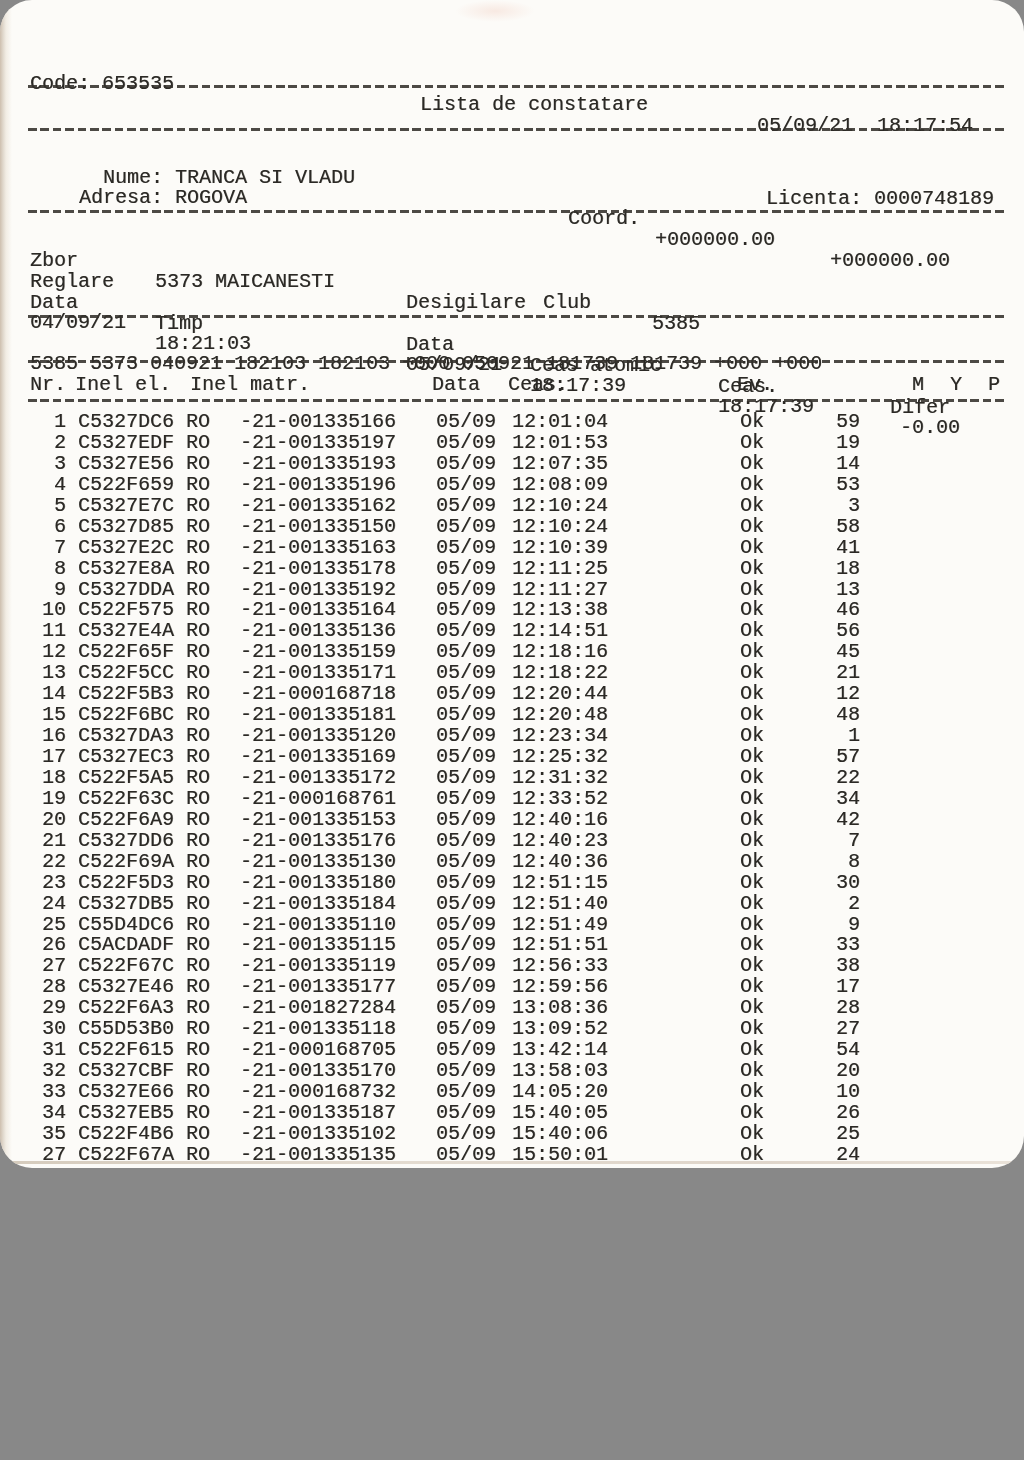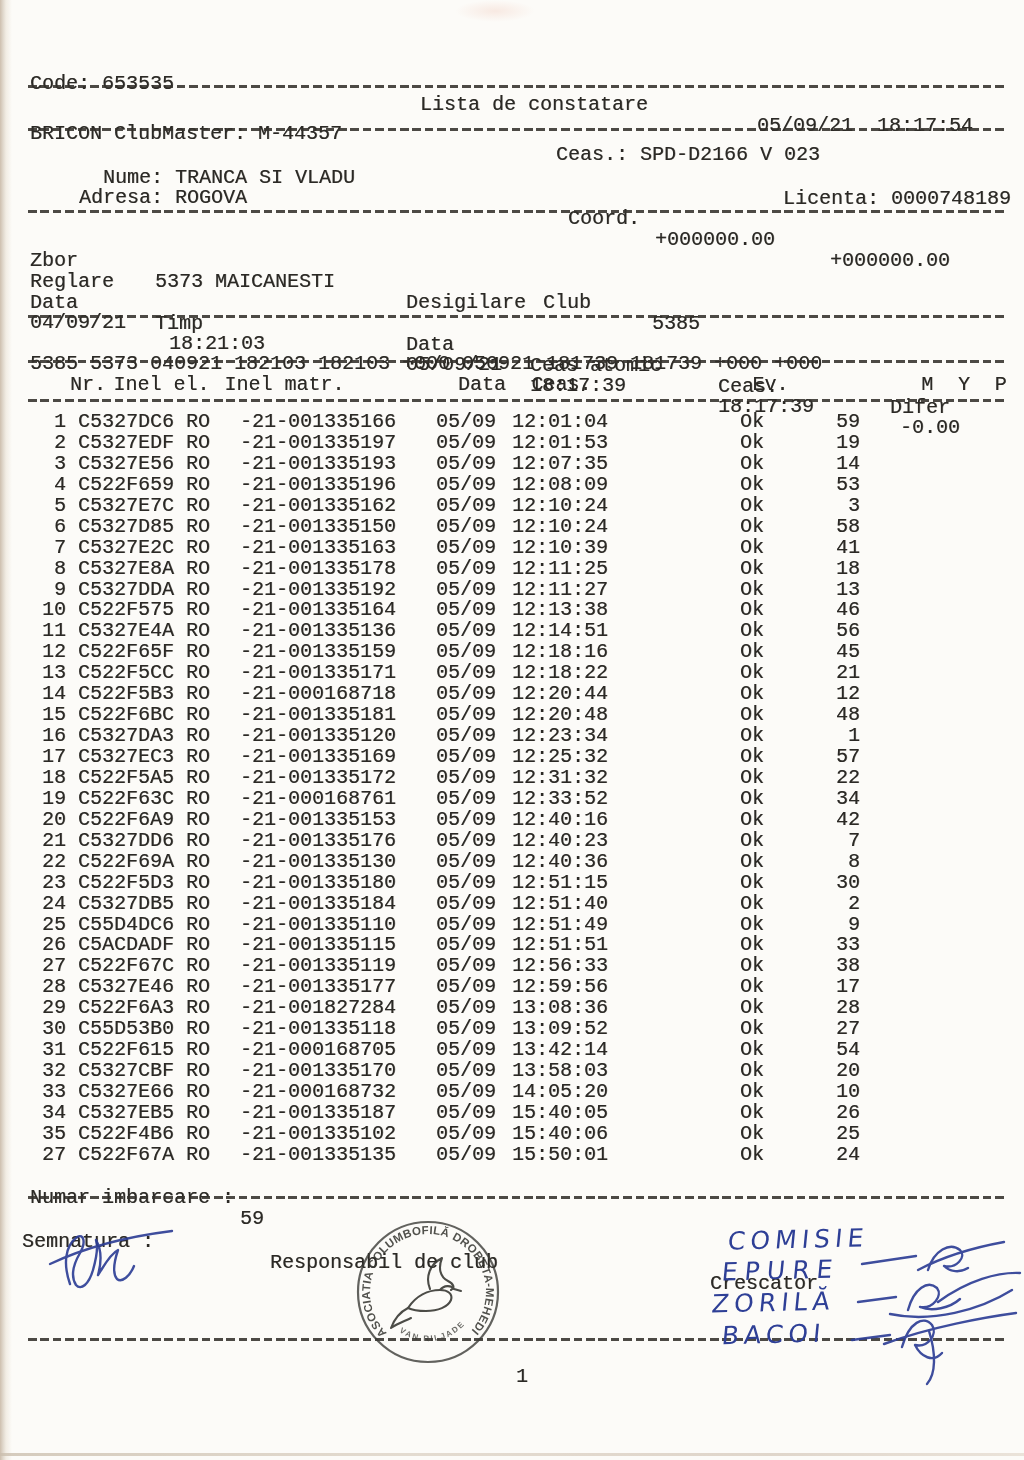--- a/index.html
+++ b/index.html
@@ -1,38 +1,38 @@
 <!DOCTYPE html>
 <html><head>
 <meta charset="utf-8">
 <style>
   html,body{margin:0;padding:0;background:#888;}
   .page{
-    position:relative;width:1024px;height:1460px;margin:0 auto;
+    position:relative;width:1024px;height:1168px;margin:0 auto;
     background:#fcfbf8;overflow:hidden;
     font-family:"Liberation Mono","DejaVu Sans Mono",monospace;
-    font-size:20px;color:#2b2925;
+    font-size:20px;color:#2b2925;border-radius:32px;
   }
   .edge-left{position:absolute;left:0;top:0;bottom:0;width:12px;
     background:linear-gradient(90deg,#c2b09c 0px,#d9cfc1 3px,#efe9df 6px,rgba(255,255,255,0) 12px);
     opacity:.8;}
   .edge-bottom{position:absolute;left:0;right:0;bottom:4px;height:3px;
     background:linear-gradient(90deg,#cbbfae,#ddd3c6 40%,#d8ccbf 75%,#e6ddd2);opacity:.8;}
   .smudge{position:absolute;left:455px;top:0;width:80px;height:22px;
     background:radial-gradient(ellipse at center,rgba(235,180,160,.25),rgba(255,255,255,0) 70%);}
   .doc{position:absolute;left:0;top:0;right:0;bottom:0;
     text-shadow:0.4px 0 0 rgba(43,41,37,.55);}
   .ln{position:absolute;left:0;right:0;height:21px;line-height:21px;white-space:pre;}
   .ln span{position:absolute;white-space:pre;}
   .dash{position:absolute;left:28px;right:16px;height:2.6px;
     background:repeating-linear-gradient(90deg,#34312c 0 8.6px,rgba(0,0,0,0) 8.6px 12.4px);
     opacity:.88;}
   
   .thead,.trow{display:flex;white-space:pre;}
-  .thead{position:absolute;left:30px;right:10px;height:21px;line-height:21px;margin-left:40px;}
+  .thead{position:absolute;left:30px;right:10px;height:21px;line-height:21px;}
   .h-nr{width:45px}.h-iel{width:115px}.h-imat{width:242px}.h-data{width:76px}
   .h-timp{width:229px}.h-ev{width:175px}.h-m{width:38px}.h-y{width:38px}.h-p{width:20px}
   .rows{position:absolute;left:30px;right:10px;top:411px;}
   .trow{height:20.95px;line-height:21px;}
   .c-nr{width:36px;text-align:right}.c-ring{width:162px;margin-left:12px}
   .c-matr{width:196px}.c-date{width:76px}.c-time{width:228px}
   .c-ev{width:70px}.c-cnt{width:50px;text-align:right}
   
   .hand{position:absolute;color:#2e3f96;font-family:"DejaVu Sans","Liberation Sans",sans-serif;
     font-weight:400;letter-spacing:5px;font-size:25px;transform:skewX(-7deg) rotate(-1.5deg);
@@ -50,29 +50,25 @@
 
   <div class="doc">
 
     <div class="ln" style="top:52px">
       <span style="left:30px"><i style="font-style:normal">Code:</i> <i style="font-style:normal">653535</i></span>
       <span style="left:420px">Lista de constatare</span>
       <span style="left:757px">05/09/21  18:17:54</span>
     </div>
     <div class="dash" style="top:85px"></div>
 
-    <div class="ln" style="top:102px">
-      <span style="left:30px"><i style="font-style:normal">BRICON ClubMaster:</i> <i style="font-style:normal">M-44357</i></span>
-      <span style="left:556px"><i style="font-style:normal">Ceas.:</i> <i style="font-style:normal">SPD-D2166 V 023</i></span>
-    </div>
     <div class="dash" style="top:128px"></div>
 
     <div class="ln" style="top:146px">
       <span style="left:103px"><i style="font-style:normal">Nume:</i> <i style="font-style:normal">TRANCA SI VLADU</i></span>
-      <span style="left:783px"><i style="font-style:normal">Licenta:</i> <i style="font-style:normal">0000748189</i></span>
+      <span style="left:766px"><i style="font-style:normal">Licenta:</i> <i style="font-style:normal">0000748189</i></span>
     </div>
     <div class="ln" style="top:166px">
       <span style="left:79px"><i style="font-style:normal">Adresa:</i> <i style="font-style:normal">ROGOVA</i></span>
       <span style="left:568px">Coord.</span>
       <span style="left:655px">+000000.00</span>
       <span style="left:830px">+000000.00</span>
     </div>
     <div class="dash" style="top:210px"></div>
 
     <div class="ln" style="top:229px">
@@ -88,21 +84,21 @@
     <div class="ln" style="top:271px">
       <span style="left:30px">Data</span>
       <span style="left:155px">Timp</span>
       <span style="left:406px">Data</span>
       <span style="left:530px">Ceas atomic</span>
       <span style="left:718px">Ceas.</span>
       <span style="left:890px">Difer</span>
     </div>
     <div class="ln" style="top:291px">
       <span style="left:30px">04/09/21</span>
-      <span style="left:169px">18:21:03</span>
+      <span style="left:155px">18:21:03</span>
       <span style="left:406px">05/09/21</span>
       <span style="left:530px">18:17:39</span>
       <span style="left:718px">18:17:39</span>
       <span style="left:900px">-0.00</span>
     </div>
     <div class="dash" style="top:315px"></div>
 
     <div class="ln" style="top:332px">
       <span style="left:30px">5385 5373 040921 182103 182103 +000 050921 181739 181739 +000 +000</span>
     </div>

